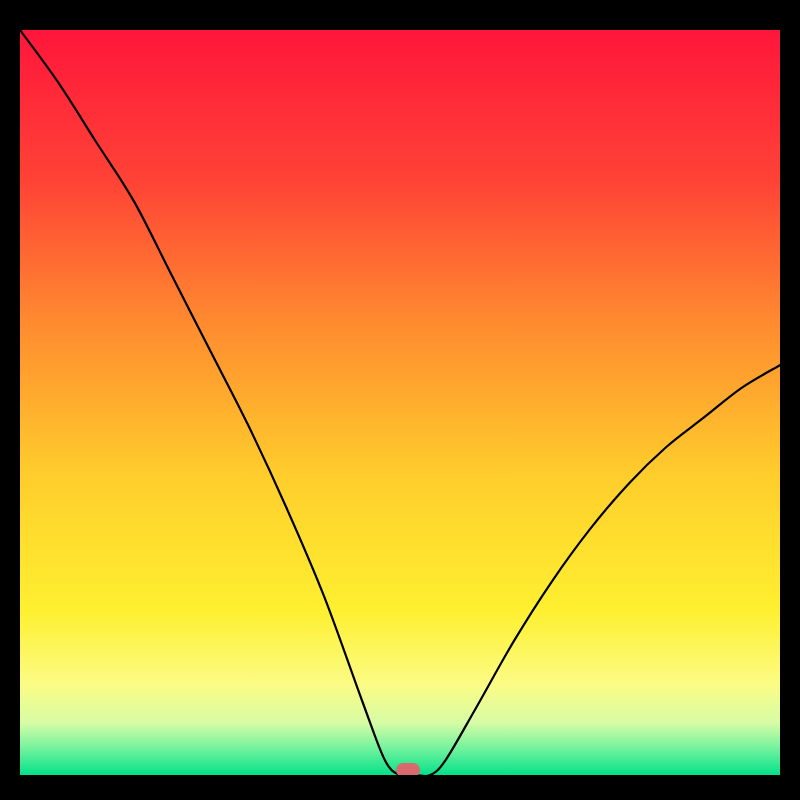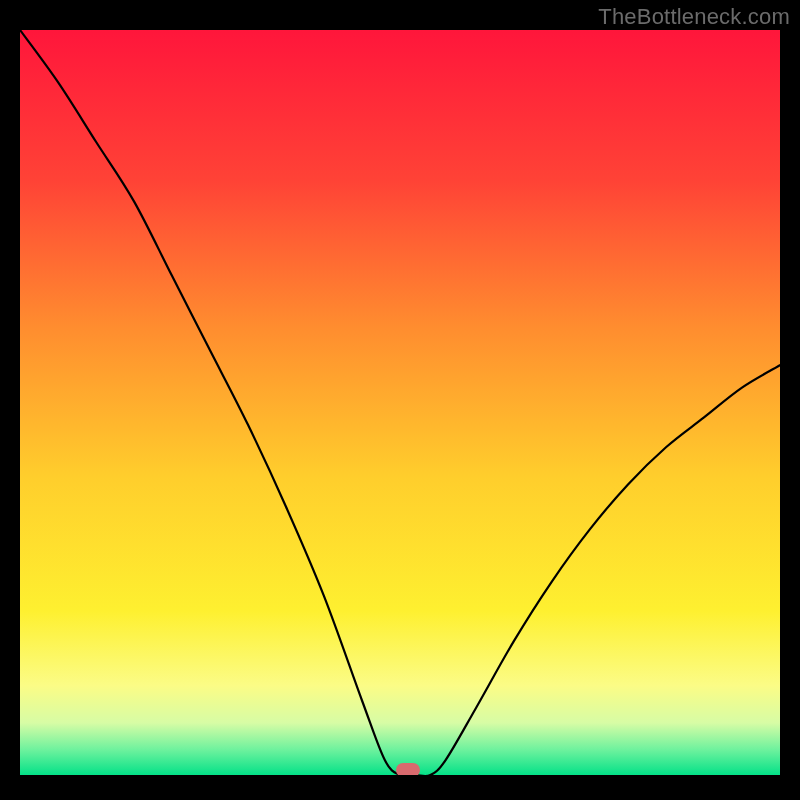--- a/index.html
+++ b/index.html
@@ -56,21 +56,20 @@
     height: 14px;
     border-radius: 7px;
     z-index: 4;
     transform: translate(-50%, -50%);
   }
 </style>
 </head>
 <body>
 
 <div class="frame">
-  <div class="watermark">TheBottleneck.com</div>
 
   <div class="plot-area">
     <svg class="gradient-bg" viewBox="0 0 760 745" preserveAspectRatio="none">
       <defs>
         <linearGradient id="bg-grad" x1="0" y1="0" x2="0" y2="1">
             <stop offset="0%" stop-color="#ff163b"></stop>
             <stop offset="20%" stop-color="#ff4236"></stop>
             <stop offset="40%" stop-color="#ff8d2f"></stop>
             <stop offset="60%" stop-color="#ffce2c"></stop>
             <stop offset="78%" stop-color="#fef030"></stop>

